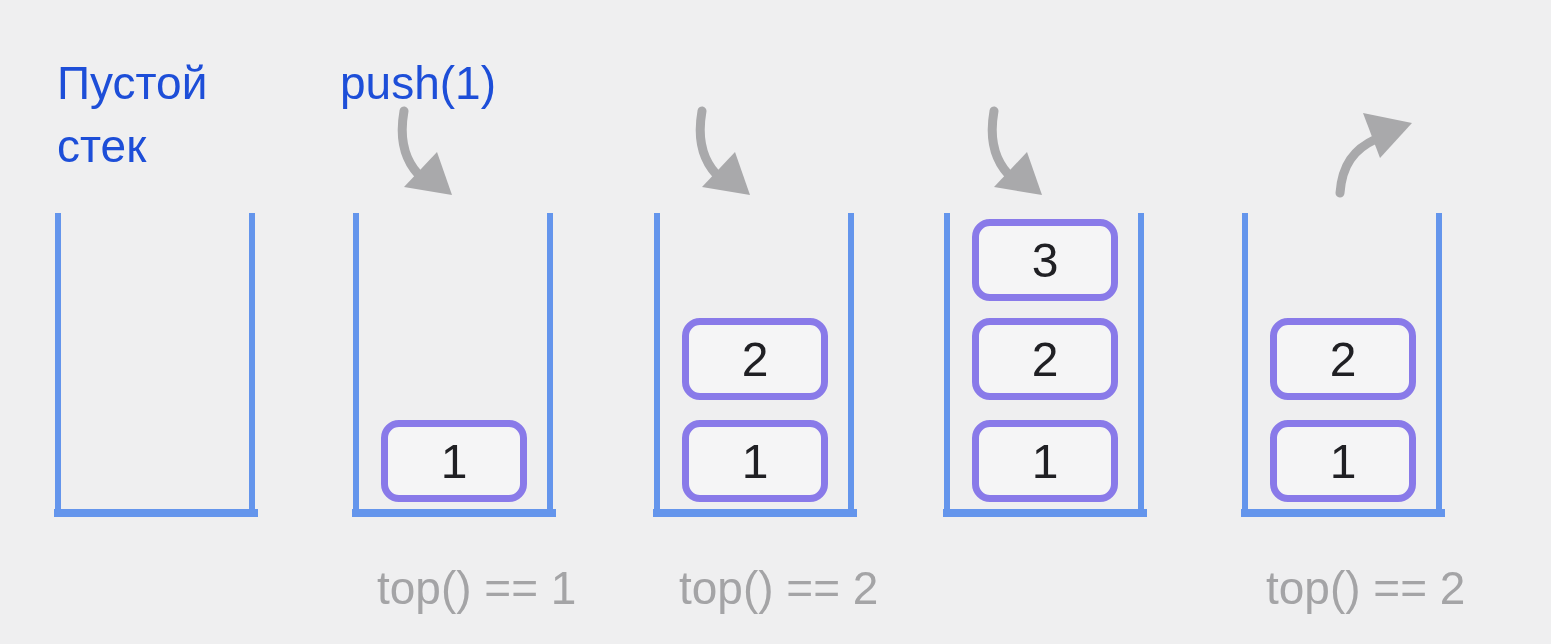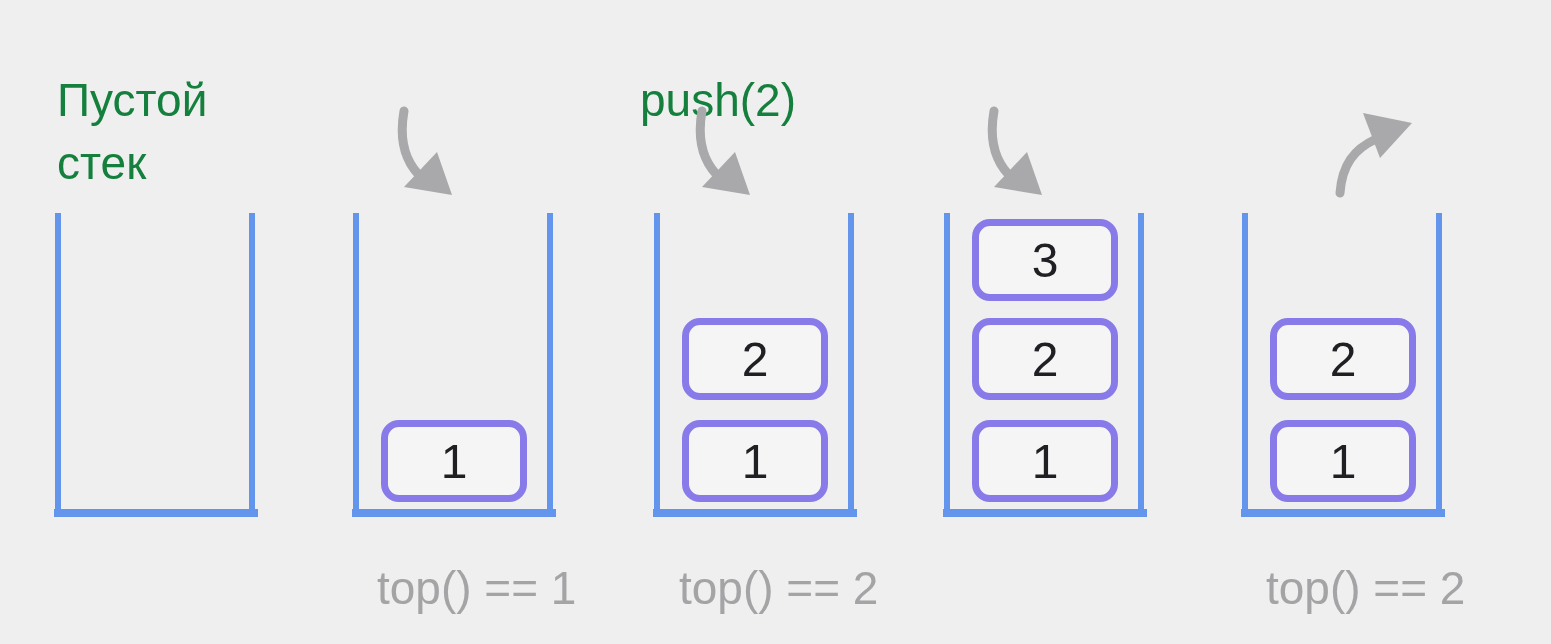--- a/index.html
+++ b/index.html
@@ -1,21 +1,21 @@
 <!DOCTYPE html>
 <html><head>
 <meta charset="utf-8">
 <style>
   html,body{margin:0;padding:0;background:#efeff0;}
   #canvas{
     position:relative;width:1551px;height:644px;background:#efeff0;
     font-family:"Liberation Sans",sans-serif;overflow:hidden;
   }
   .lbl{
-    position:absolute;top:69px;font-size:46px;color:#15803d;
+    position:absolute;top:52px;font-size:46px;color:#1d4ed8;
     line-height:63px;white-space:nowrap;
   }
   .lbl.wrap{white-space:normal;width:195px;}
   .cap{
     position:absolute;top:565px;font-size:46px;color:#a4a4a6;
     line-height:46px;white-space:nowrap;margin-left:29px;
   }
   .tank{position:absolute;top:213px;width:200px;height:304px;}
   .wl,.wr{position:absolute;top:0;width:6px;height:100%;background:#6495ec;}
   .wl{left:0;}
@@ -33,21 +33,21 @@
   .arrow{position:absolute;}
   .arrow path{stroke:#a9a9ab;stroke-width:9;fill:none;stroke-linecap:round;}
   .arrow polygon{fill:#a9a9ab;}
 </style>
 </head>
 <body>
 
 <div id="canvas">
 
   <div class="lbl wrap" style="left:57px;">Пустой стек</div>
-  <div class="lbl" style="left:640px;">push(2)</div>
+  <div class="lbl" style="left:340px;">push(1)</div>
 
   <svg class="arrow" style="left:395px;top:105px;" width="65" height="95" viewBox="0 0 65 95">
     <path d="M9,6 C4,34 10,58 28,74"></path>
     <polygon points="9,82 57,90 42,47"></polygon>
   </svg>
   <svg class="arrow" style="left:693px;top:105px;" width="65" height="95" viewBox="0 0 65 95">
     <path d="M9,6 C4,34 10,58 28,74"></path>
     <polygon points="9,82 57,90 42,47"></polygon>
   </svg>
   <svg class="arrow" style="left:985px;top:105px;" width="65" height="95" viewBox="0 0 65 95">

